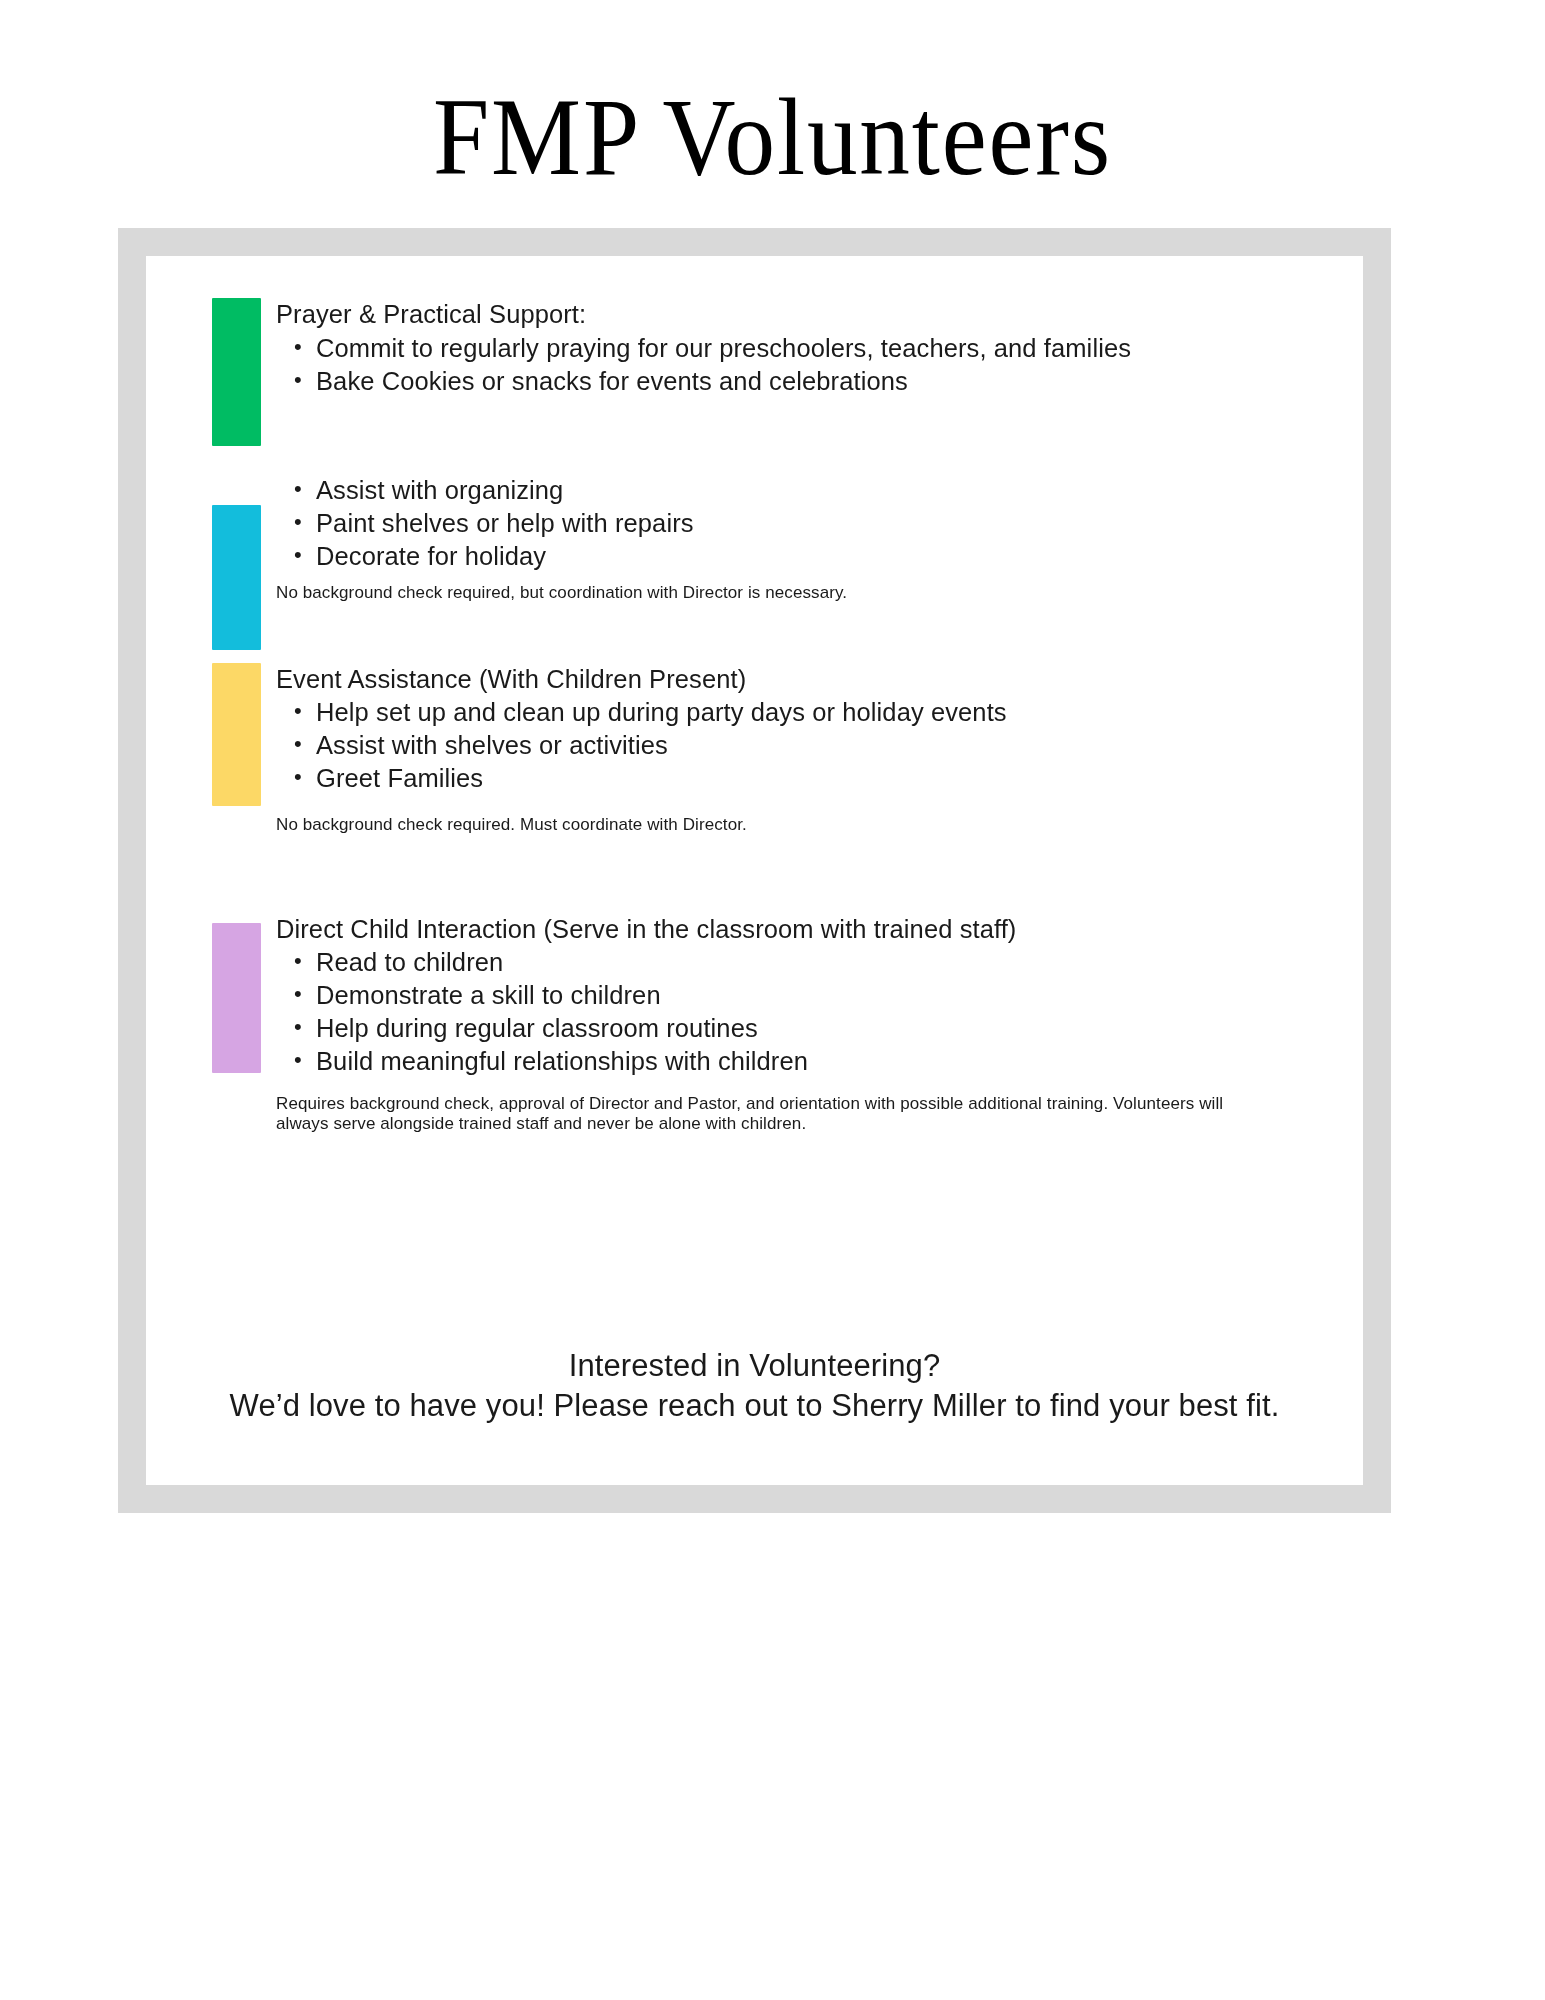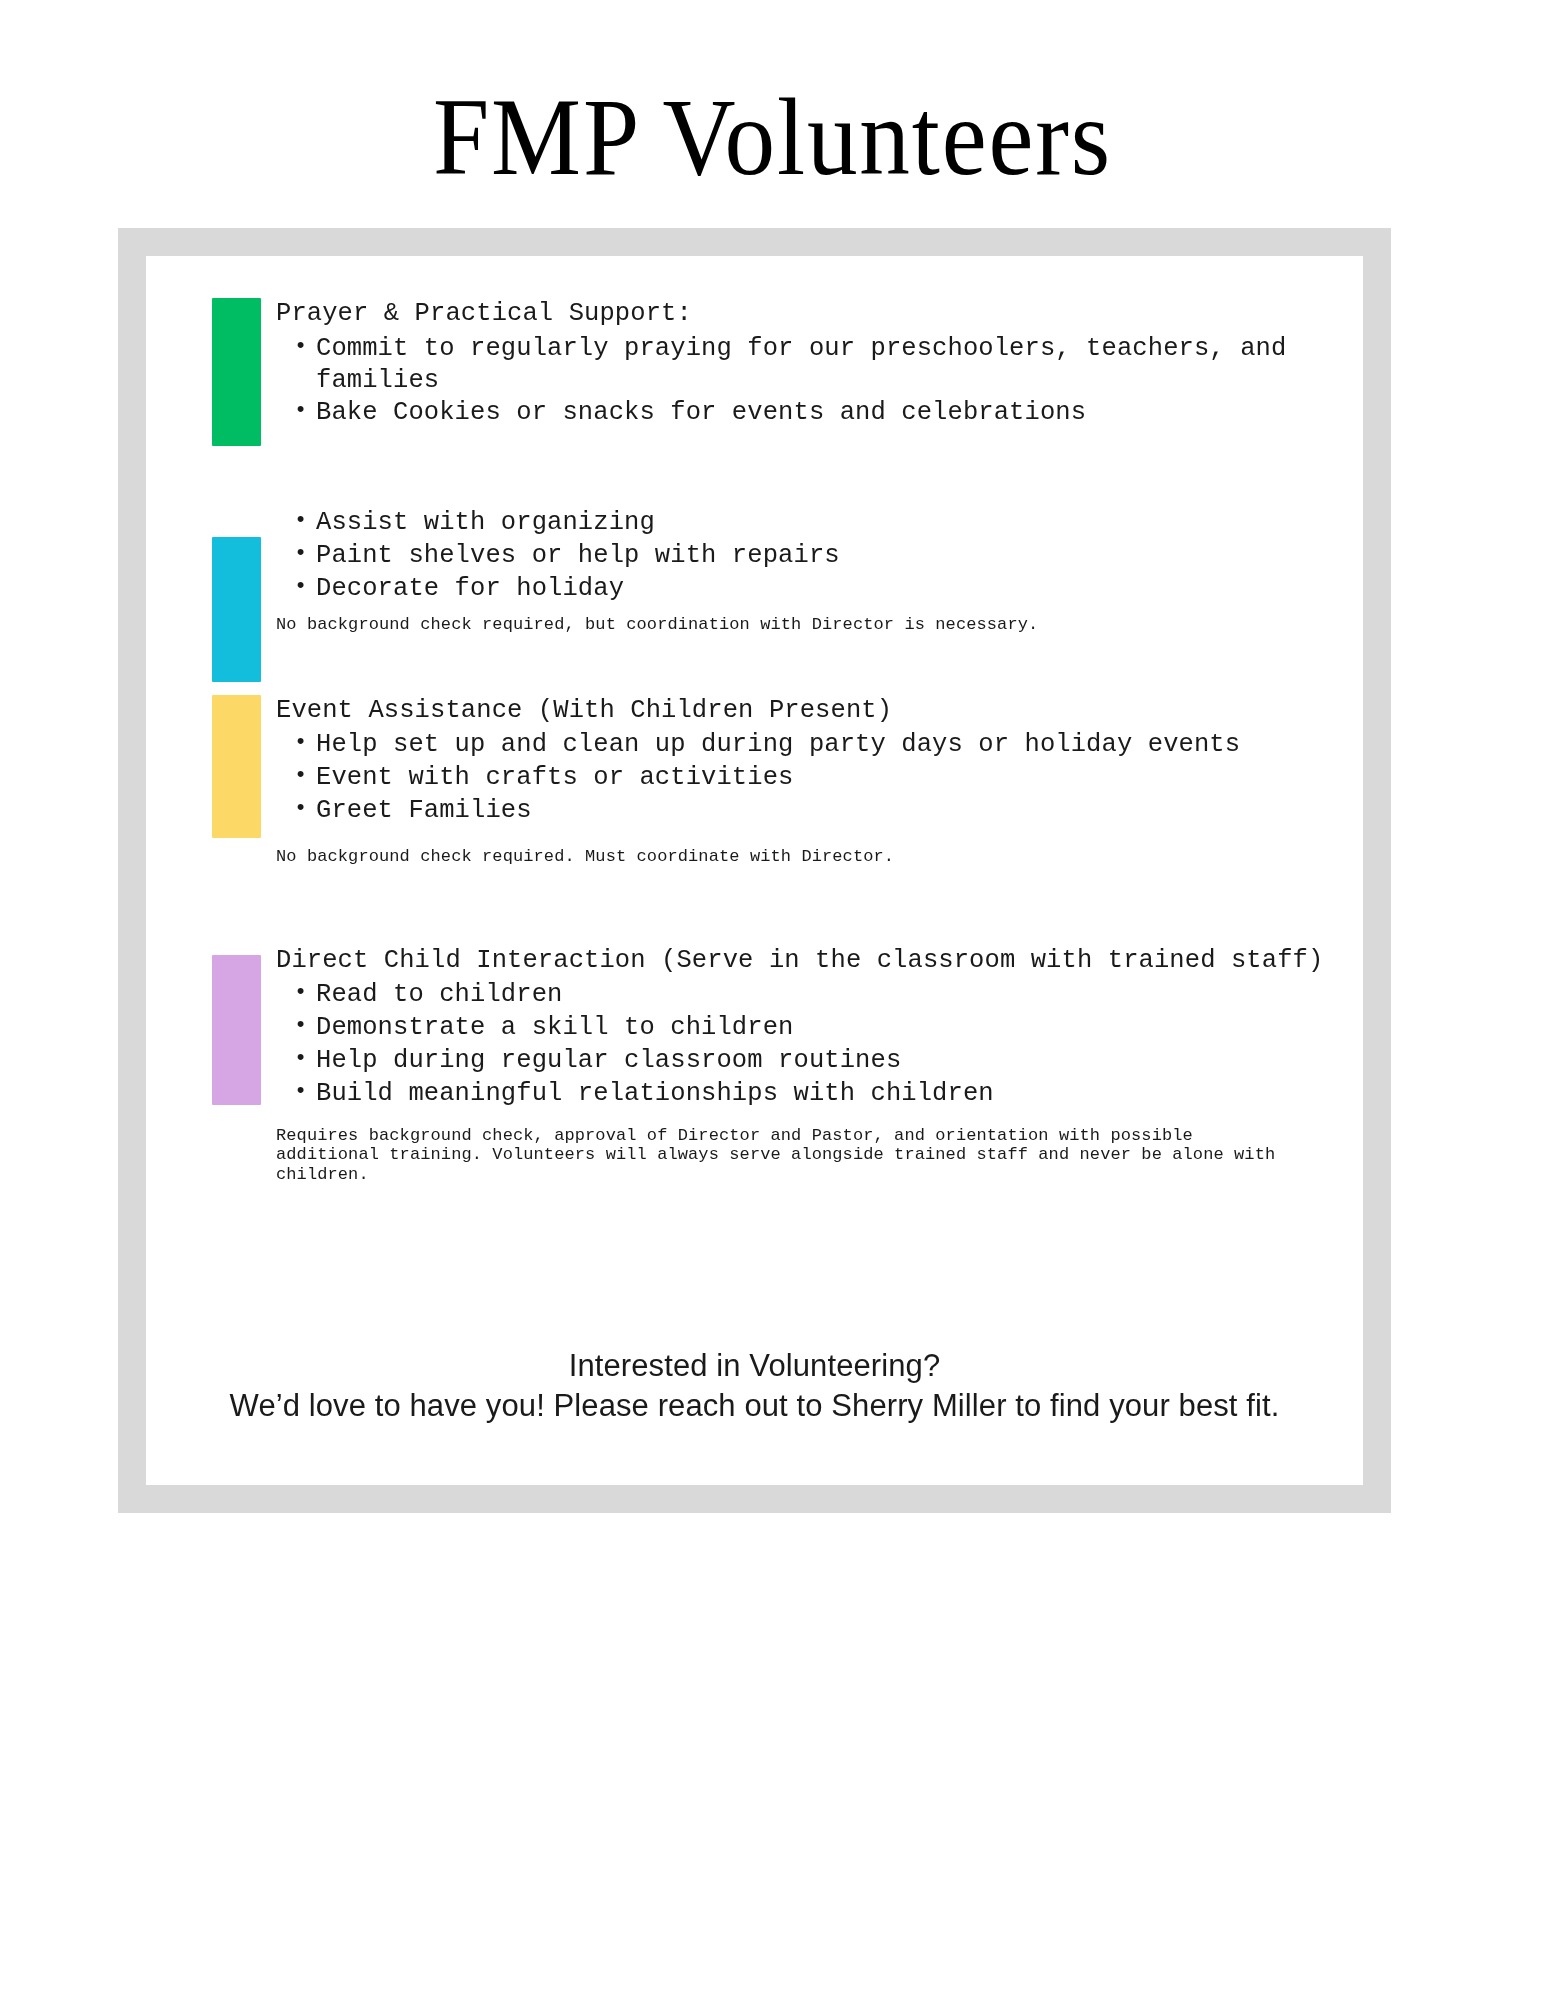--- a/index.html
+++ b/index.html
@@ -53,21 +53,20 @@
   .sections {
     position: absolute;
     left: 0;
     top: 0;
     width: 100%;
   }
 
   .section {
     position: relative;
     padding-left: 130px;
-    font-family: Liberation Mono, monospace;
   }
 
   .color-bar {
     position: absolute;
     left: 66px;
     width: 49px;
     border-radius: 1px;
   }
 
   .section-heading {
@@ -167,21 +166,21 @@
           <li>Decorate for holiday</li>
         </ul>
         <div class="section-note">No background check required, but coordination with Director is necessary.</div>
       </div>
 
       <div class="section" id="sec-event">
         <div class="color-bar" style="background:#FCD866"></div>
         <div class="section-heading">Event Assistance (With Children Present)</div>
         <ul class="bullets">
           <li>Help set up and clean up during party days or holiday events</li>
-          <li>Event with crafts or activities</li>
+          <li>Assist with shelves or activities</li>
           <li>Greet Families</li>
         </ul>
         <div class="section-note">No background check required. Must coordinate with Director.</div>
       </div>
 
       <div class="section" id="sec-direct">
         <div class="color-bar" style="background:#D6A5E3"></div>
         <div class="section-heading">Direct Child Interaction (Serve in the classroom with trained staff)</div>
         <ul class="bullets">
           <li>Read to children</li>

